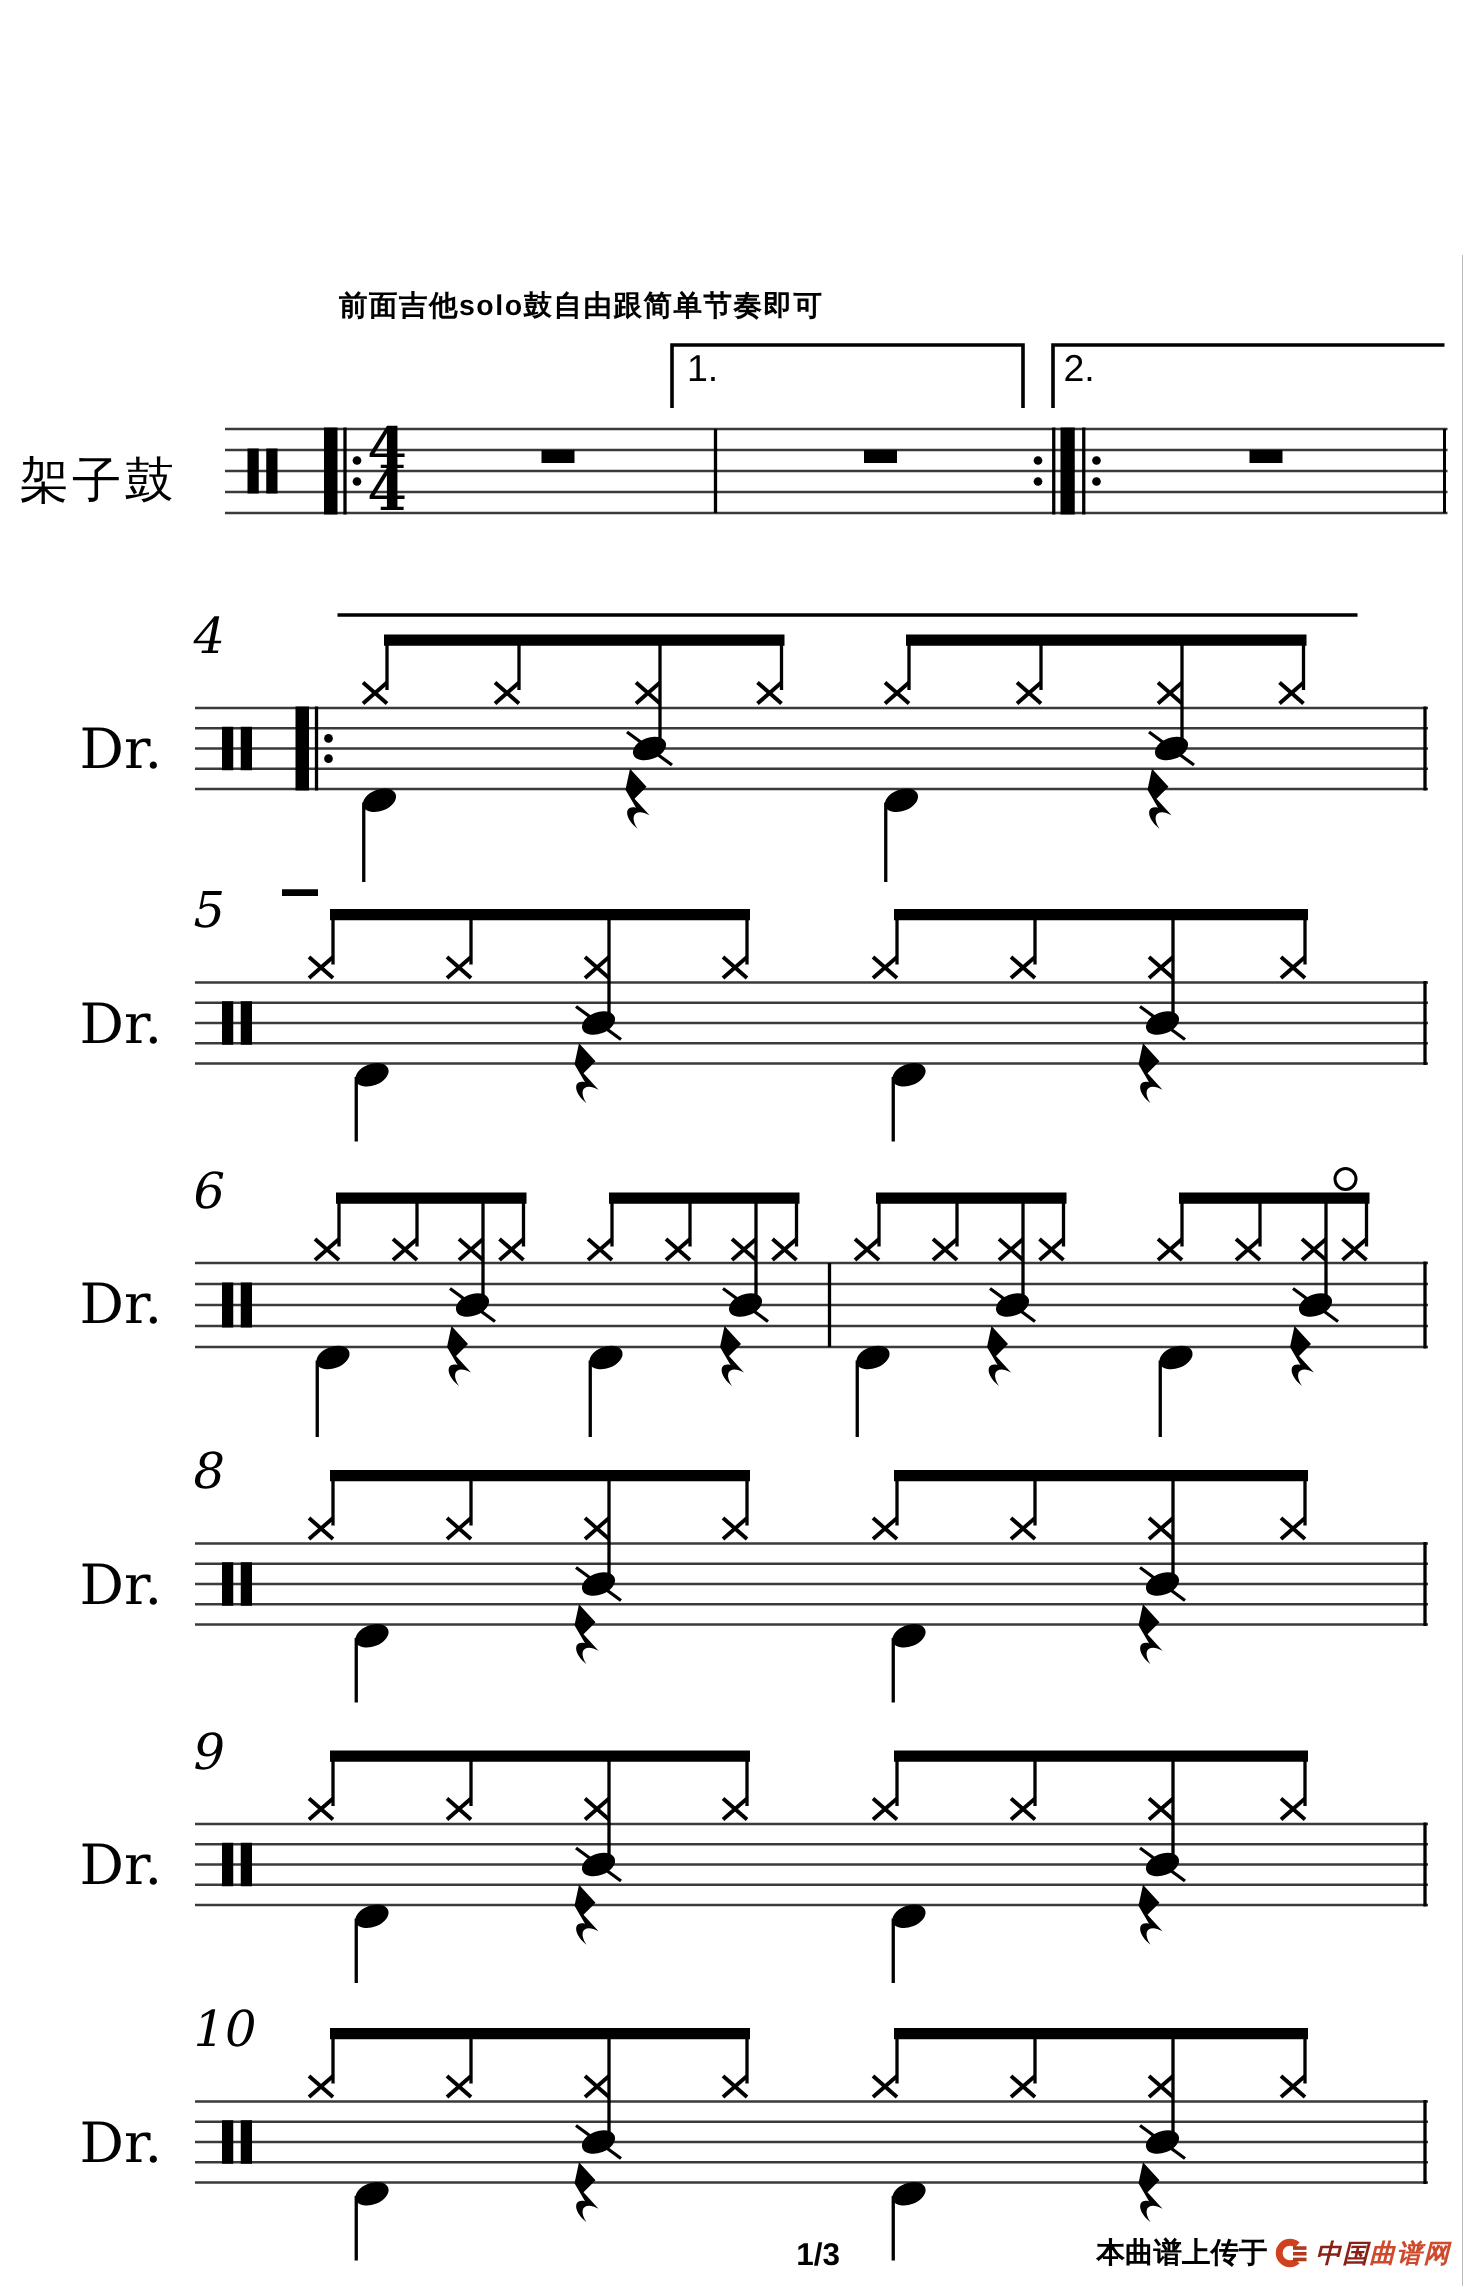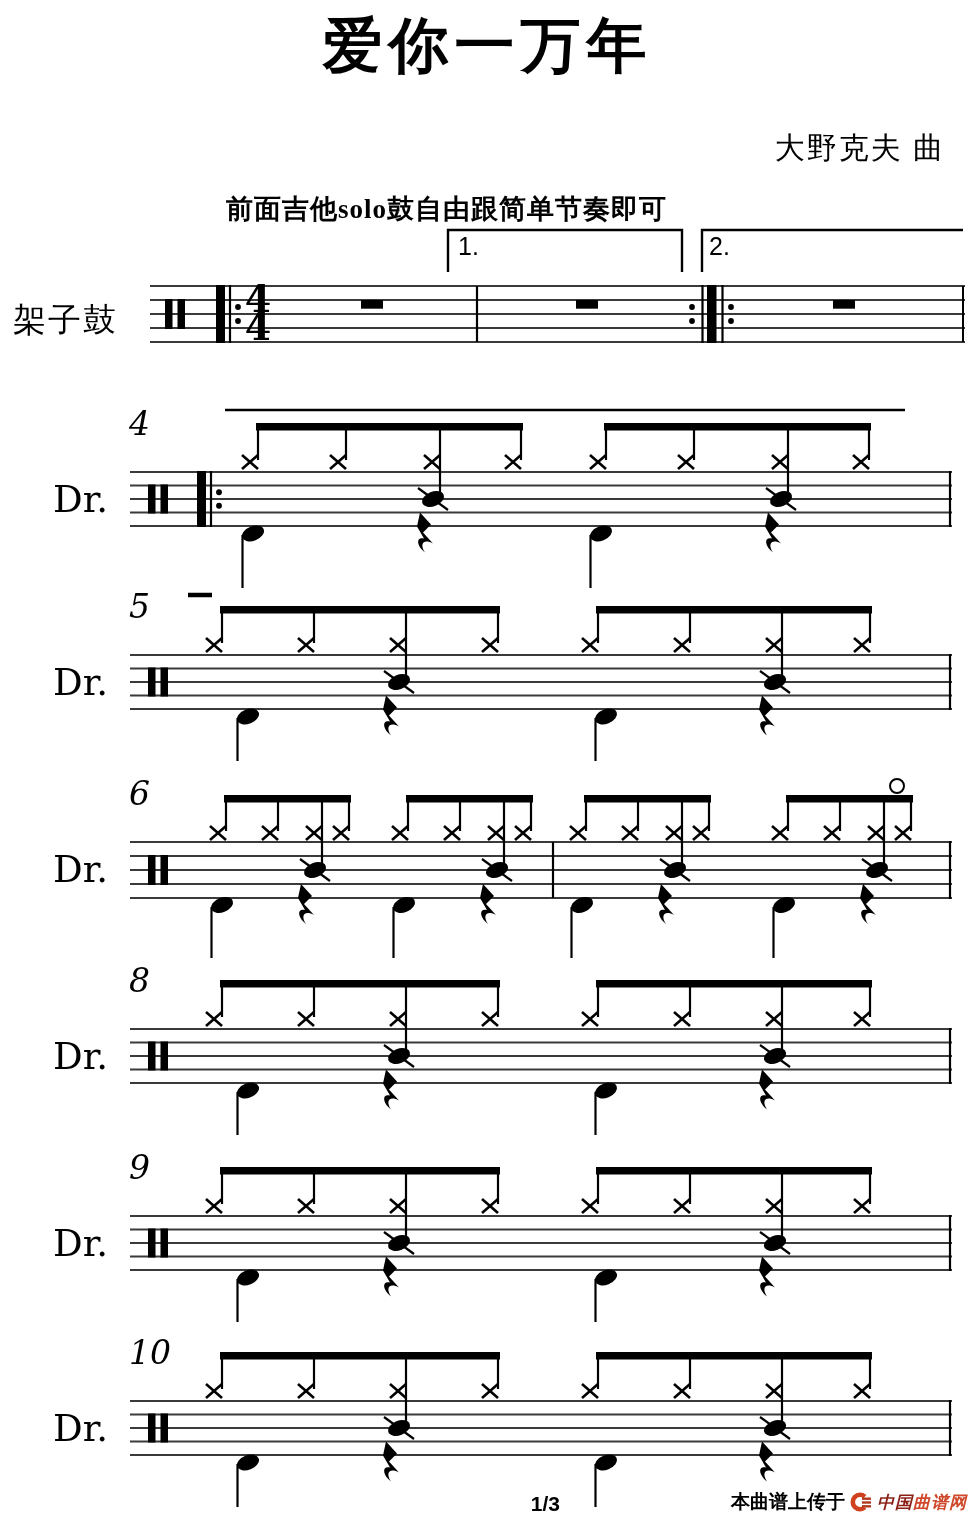--- a/index.html
+++ b/index.html
@@ -2,21 +2,21 @@
 <html><head>
 <meta charset="utf-8">
 <style>
   html,body{margin:0;padding:0;background:#888;}
   .page{position:relative;width:975px;height:1524px;background:#ffffff;margin:0 auto;overflow:hidden;
         font-family:"Liberation Sans","DejaVu Sans",sans-serif;color:#000;}
   .title{position:absolute;top:6px;left:0;width:100%;text-align:center;
          font-size:60px;font-weight:bold;letter-spacing:6px;}
   .credits{position:absolute;top:126px;right:30px;text-align:right;
            font-size:30px;line-height:43px;letter-spacing:2px;}
-  .annotation{position:absolute;left:226px;top:191px;font-size:27px;font-weight:bold;letter-spacing:1px;font-family:Liberation Serif, serif;}
+  .annotation{position:absolute;left:226px;top:191px;font-size:19px;font-weight:bold;letter-spacing:1px;}
   .volta-label{position:absolute;font-size:25px;}
   .v1{left:458px;top:232px;}
   .v2{left:709px;top:232px;}
   .measure-number{position:absolute;font-family:"DejaVu Serif","Liberation Serif",serif;
                   font-style:italic;font-size:33px;}
   .inst-label{position:absolute;font-family:"DejaVu Serif","Liberation Serif",serif;font-size:37px;}
   .inst-label.cjk{font-family:Liberation Sans, sans-serif;font-size:33px;letter-spacing:2px;}
   #score{position:absolute;left:0;top:0;}
   .page-number{position:absolute;left:440px;top:1492px;width:120px;text-align:right;
                font-size:21px;font-weight:bold;}
@@ -24,24 +24,22 @@
                 font-size:19px;font-weight:bold;}
   .site-name{font-style:italic;font-weight:bold;font-size:17px;letter-spacing:1px;}
   .site-dark{color:#8a1f15;}
   .site-light{color:#cf4a2d;}
 </style>
 </head>
 <body>
 
 <div class="page">
 
-  <div class="title">爱你一万年</div>
 
   <div class="credits">
-    <div>大野克夫 曲</div>
   </div>
 
   <div class="annotation">前面吉他solo鼓自由跟简单节奏即可</div>
 
   <div class="volta-label v1">1.</div>
   <div class="volta-label v2">2.</div>
 
   <svg id="score" width="975" height="1524" viewBox="0 0 975 1524">
       <g>
         <path d="M448,272 L448,230 L682,230 L682,272" fill="none" stroke="#000" stroke-width="2.4"></path>

